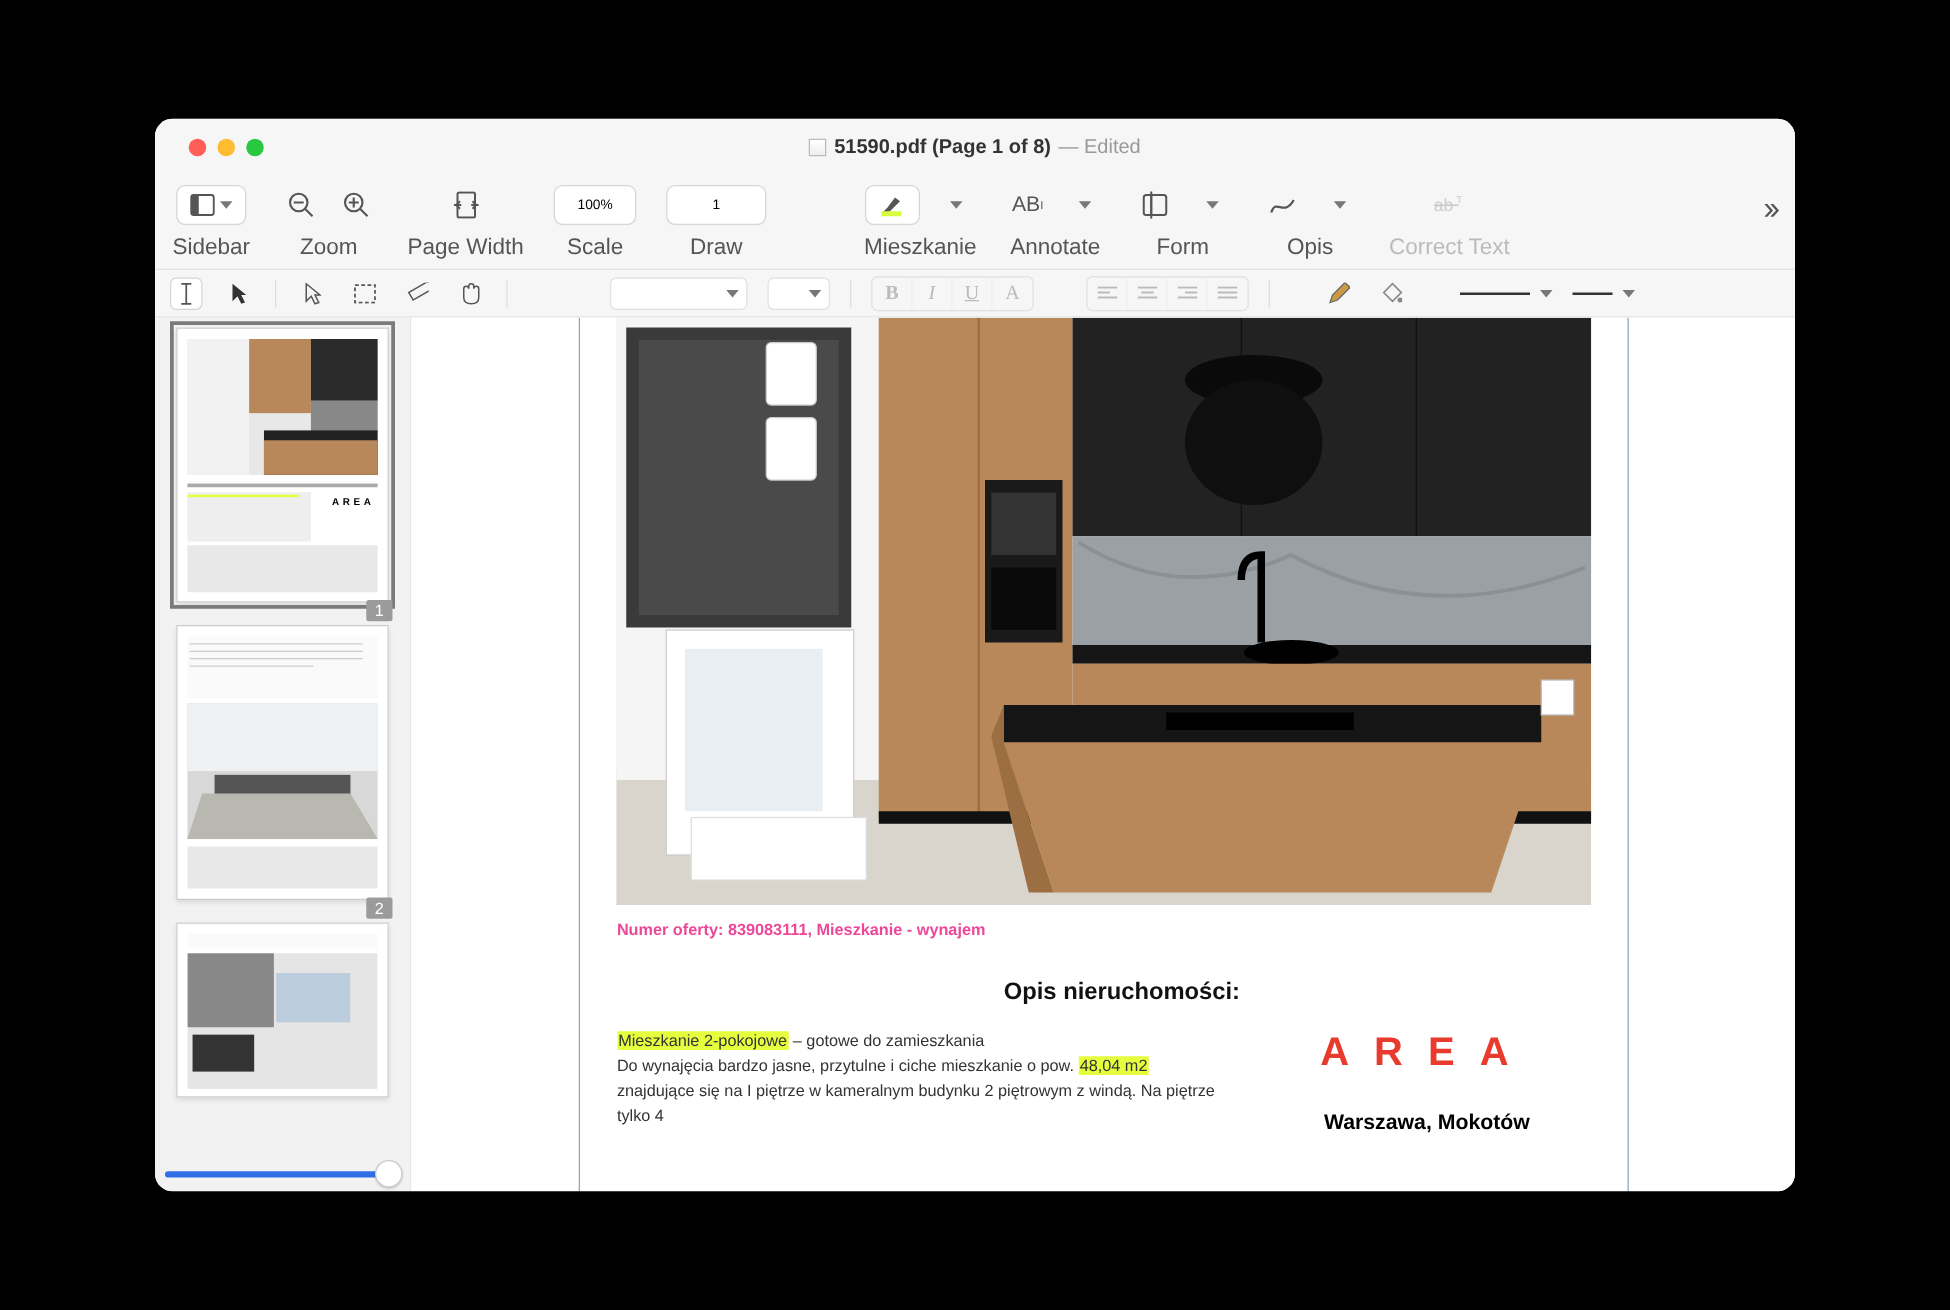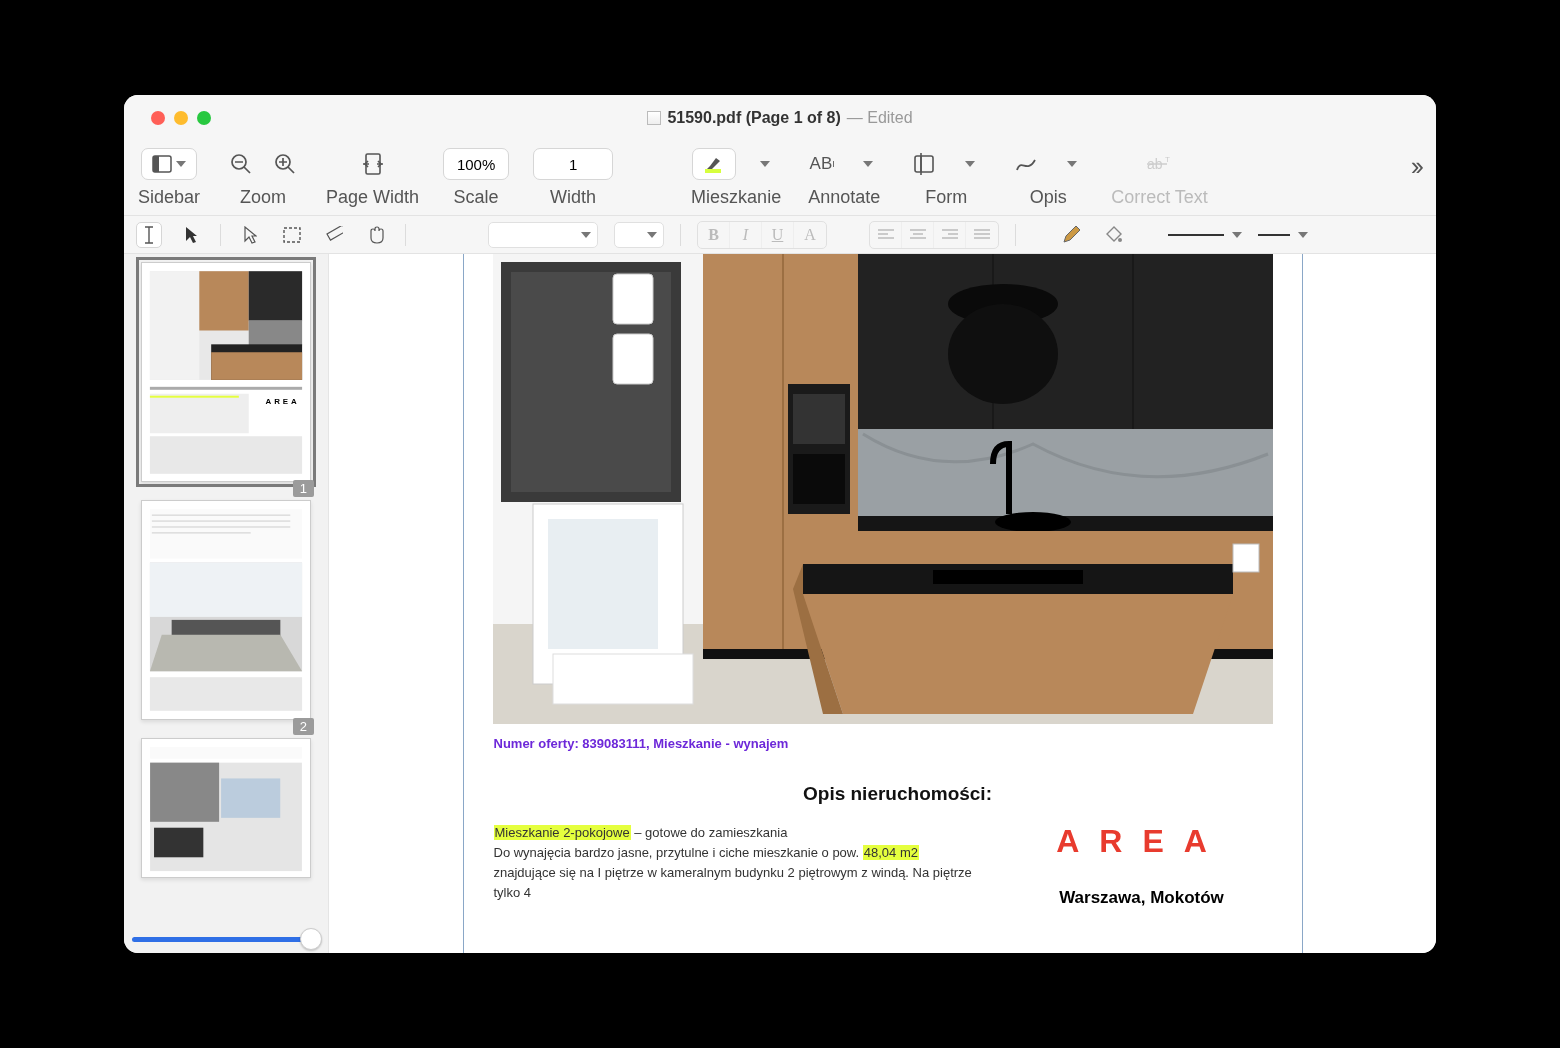--- a/index.html
+++ b/index.html
@@ -14,37 +14,37 @@
 .title .doc-icon{width:14px;height:14px;background:linear-gradient(#fff,#eee);border:1px solid #bbb;display:inline-block;}
 .title .edited{color:#999;font-weight:400;}
 .maintoolbar { height:75px; display:flex; align-items:flex-start; padding:4px 14px 0 14px; gap:24px; background:#f6f6f6; border-bottom:1px solid #e3e3e3; position:relative;}
 .tb-group { display:flex; flex-direction:column; align-items:center; gap:4px; }
 .tb-icons { display:flex; gap:10px; align-items:center; height:38px;}
 .tb-btn { height:32px; min-width:34px; border-radius:7px; display:inline-flex; align-items:center; justify-content:center; color:#555; font-size:18px; background:transparent; cursor:pointer;}
 .tb-btn.box{border:1px solid #d6d6d6; background:#fff; padding:0 10px;}
 .tb-label{font-size:18px;color:#555;}
 .chev{width:0;height:0;border-left:5px solid transparent;border-right:5px solid transparent;border-top:6px solid #777;display:inline-block;margin-left:4px;}
 .chev-double { color:#555; font-size:26px; position:absolute; right:16px; top:10px; letter-spacing:-4px; cursor:pointer;}
-.scale-box{background:#fff;border:1px solid #d6d6d6;border-radius:7px;height:32px;min-width:66px;display:flex;align-items:center;justify-content:center;font-size:15px;}
+.scale-box{background:#fff;border:1px solid #d6d6d6;border-radius:7px;height:32px;min-width:66px;display:flex;align-items:center;justify-content:center;font-size:11px;}
 .secondtoolbar{height:38px;background:#f6f6f6;border-bottom:1px solid #e3e3e3;display:flex;align-items:center;padding:0 12px;gap:16px;color:#666;}
 .st-sep{width:1px;height:22px;background:#dcdcdc;}
 .st-btn{width:26px;height:26px;display:inline-flex;align-items:center;justify-content:center;cursor:pointer;}
 .st-btn.sel{border:1px solid #d6d6d6;border-radius:5px;background:#fff;}
 .content{flex:1;display:flex;overflow:hidden;}
 .sidebar{width:205px;background:#f2f2f2;border-right:1px solid #e5e5e5;padding:4px 8px;overflow:hidden;}
 .thumb{width:170px;background:#fff;border:1px solid #ccc;margin:4px auto 18px auto;position:relative;box-shadow:0 2px 4px rgba(0,0,0,.1);}
 .thumb.active{outline:3px solid #7a7a7a;outline-offset:2px;}
 .thumb .num{position:absolute;bottom:-16px;right:-4px;background:#9b9b9b;color:#fff;font-size:13px;padding:1px 7px;border-radius:2px;}
 .thumb1{height:220px;}
 .thumb2{height:220px;}
 .thumb3{height:140px;}
 .mainview{flex:1;background:#fff;overflow:hidden;position:relative;}
 .page{width:840px;margin:0 auto;background:#fff;border-left:1px solid #8aa7c7;border-right:1px solid #8aa7c7;padding:0;height:100%;}
 .hero{width:780px;height:470px;margin:0 auto;display:block;}
-.offer-line{font-size:13px;color:#6d28d9;font-weight:700;margin:12px 0 0 30px;}
+.offer-line{font-size:13px;color:#ec4899;font-weight:700;margin:12px 0 0 30px;}
 .section-title{font-size:19px;font-weight:700;margin:32px 0 18px 30px;color:#111;text-align:center;}
 .two-col{display:flex;margin:0 30px;gap:30px;}
 .col-left{flex:1;font-size:13px;color:#333;line-height:1.55;}
 .col-right{width:260px;text-align:center;}
 .hl{background:#e5ff3e;padding:0 1px;}
 .brand{color:#e83b2e;font-size:32px;letter-spacing:20px;font-weight:700;}
 .loc{font-size:17px;font-weight:700;margin-top:28px;}
 .hscroll{height:20px;position:absolute;bottom:4px;left:8px;width:190px;display:flex;align-items:center;}
 .hscroll .track{flex:1;height:5px;background:#2f6fe6;border-radius:3px;}
 .hscroll .knob{width:22px;height:22px;background:#fff;border:1px solid #ccc;border-radius:50%;box-shadow:0 1px 2px rgba(0,0,0,.2);margin-left:-6px;}
@@ -132,21 +132,21 @@
         <div class="tb-icons">
           <span class="scale-box">100%</span>
         </div>
         <span class="tb-label">Scale</span>
       </div>
 
       <div class="tb-group">
         <div class="tb-icons">
           <span class="scale-box" style="min-width:80px">1</span>
         </div>
-        <span class="tb-label">Width</span>
+        <span class="tb-label">Draw</span>
       </div>
 
       <div style="flex:0 0 30px"></div>
 
       <div class="tb-group">
         <div class="tb-icons">
           <span class="tb-btn box">
             <svg width="22" height="20">
                 <path d="M3,16 L7,12 L13,4 L17,7 L9,15 L5,17 Z" fill="#555"></path>
                 <rect x="2" y="15" width="16" height="4" fill="#d7ff3e"></rect>

